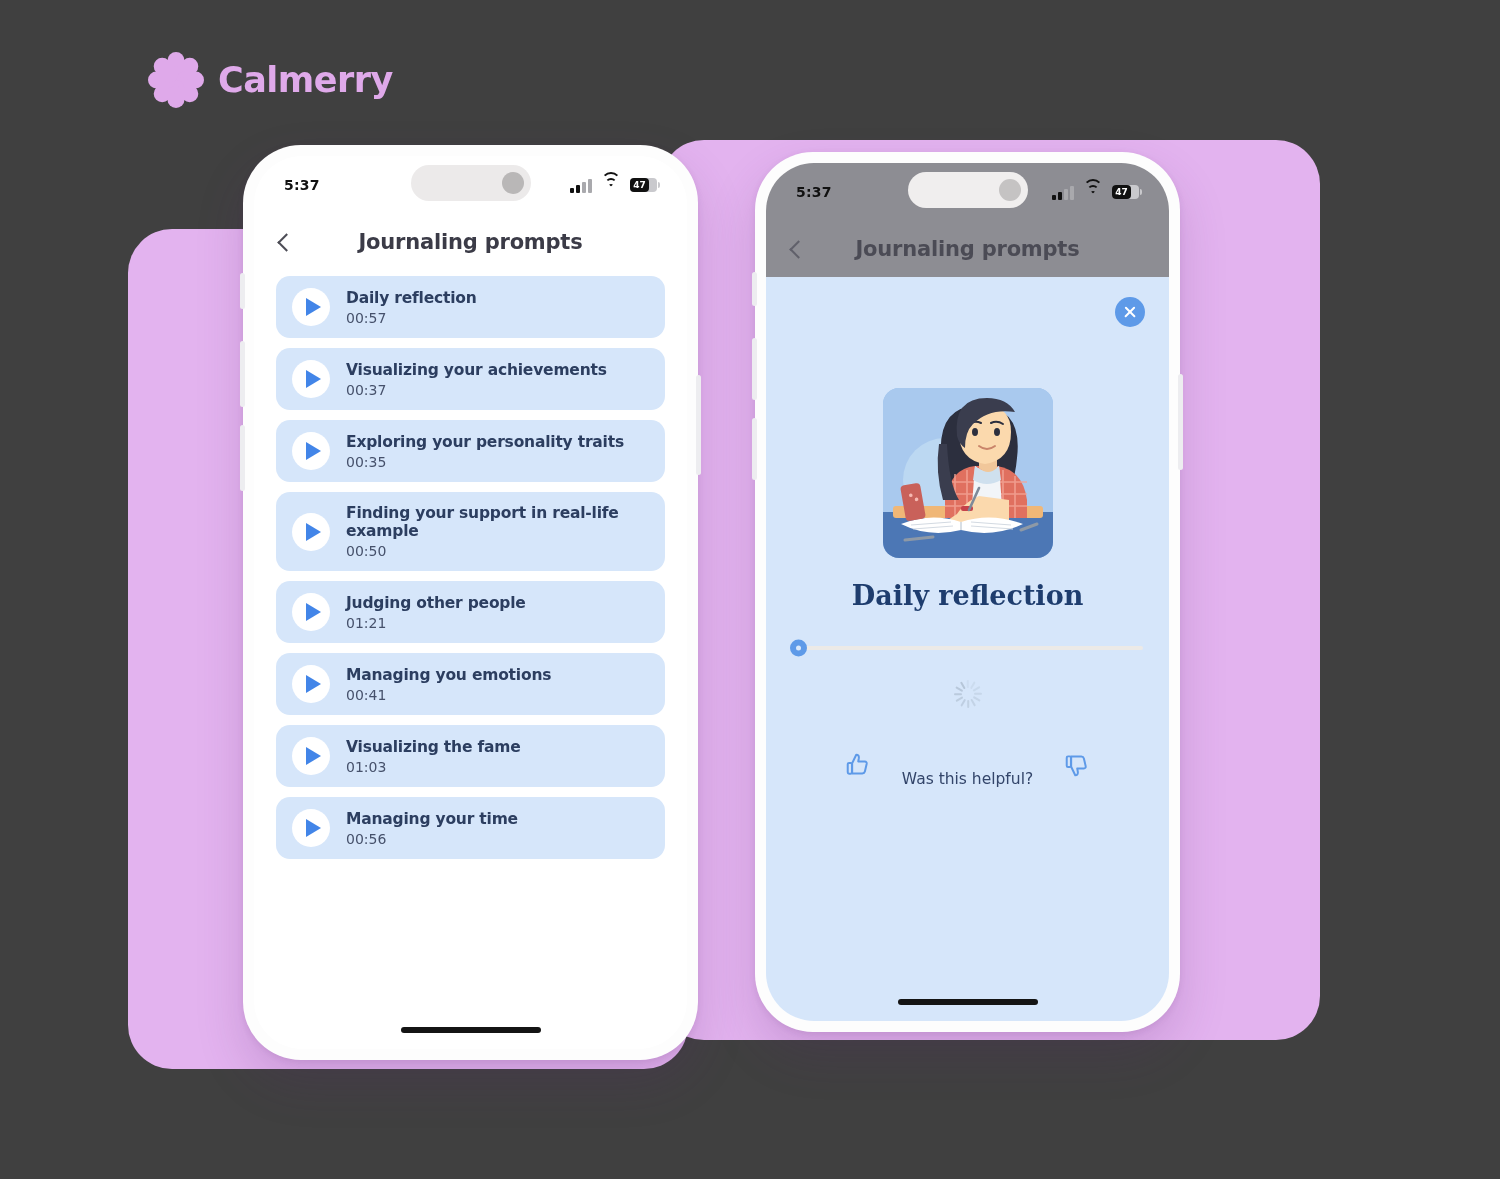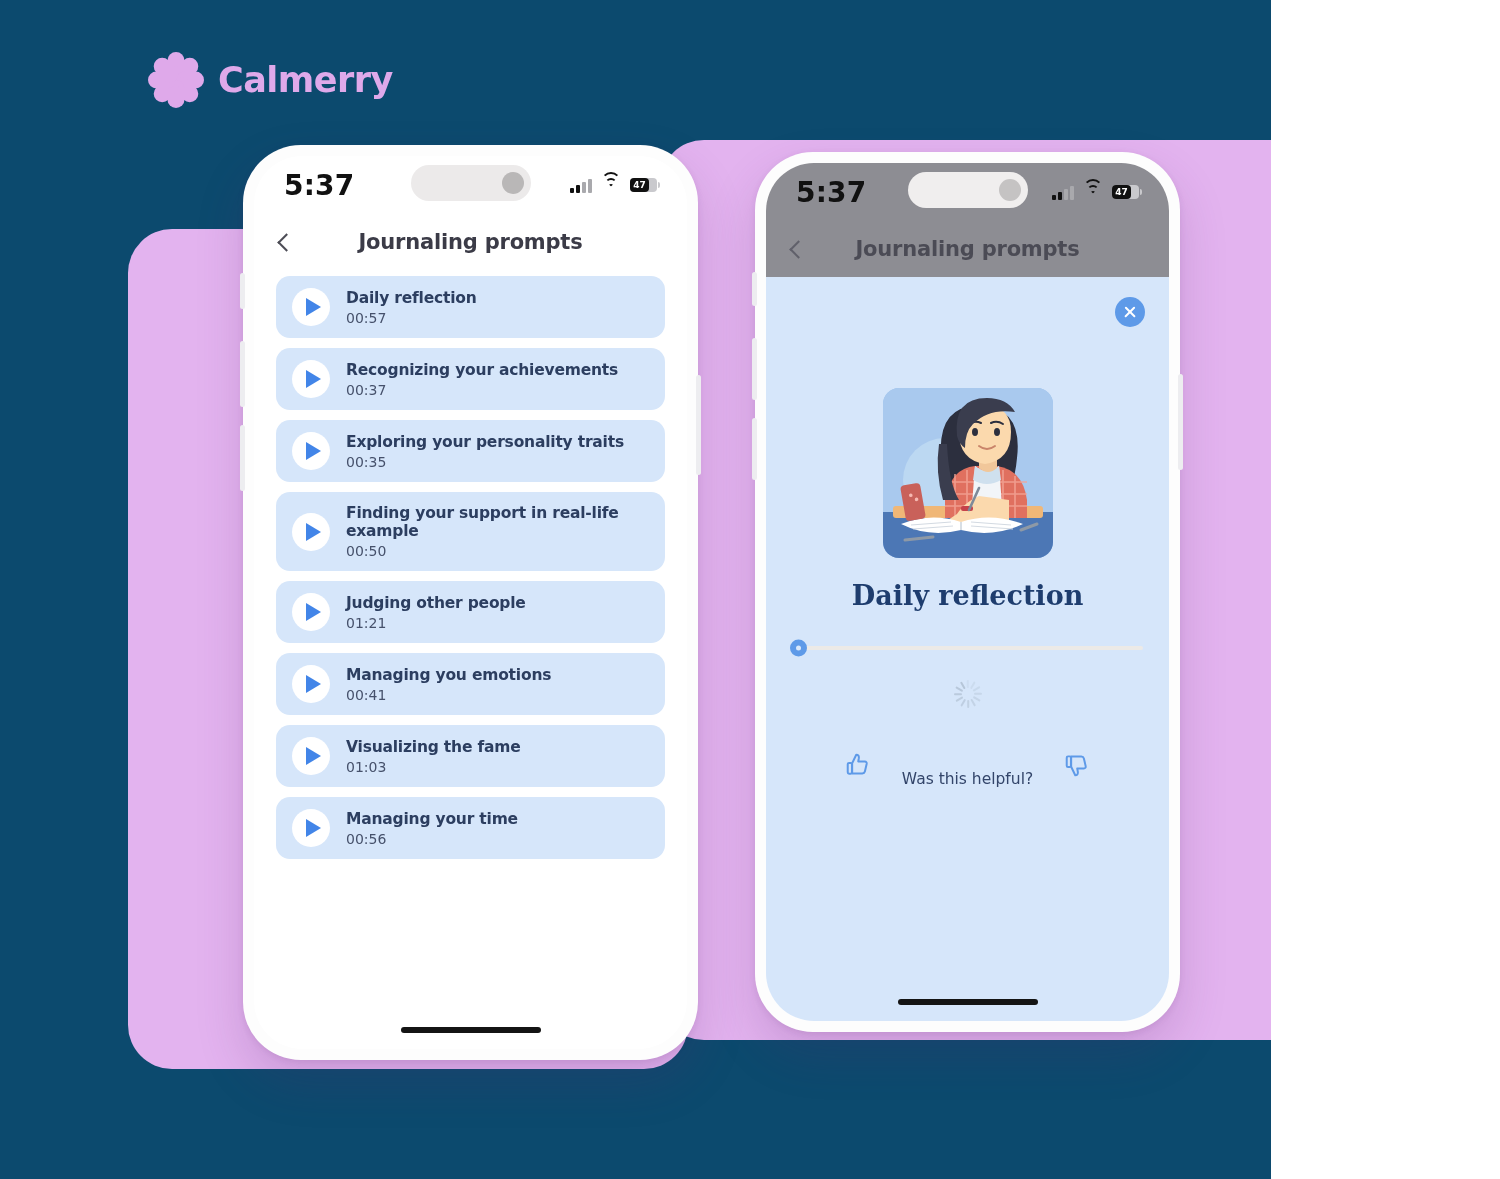--- a/index.html
+++ b/index.html
@@ -3,22 +3,22 @@
 <meta charset="utf-8">
 <style>
   * { box-sizing: border-box; margin: 0; padding: 0; }
   html, body {
     width: 1500px; height: 1179px;
     overflow: hidden;
     font-family: "Liberation Sans", sans-serif;
   }
   .stage {
     position: relative;
-    width: 1271px; height: 1179px;
-    background: #0c4a6e;
+    width: 1500px; height: 1179px;
+    background: #404040;
     overflow: hidden;
   }
 
   
   .brand {
     position: absolute; left: 148px; top: 52px;
     display: flex; align-items: center; gap: 14px;
   }
   .brand-mark { width: 56px; height: 56px; position: relative; }
   .brand-mark .petal {
@@ -74,21 +74,21 @@
   .phone-right .sb4 { right: -3px; top: 222px; width: 5px; height: 96px; }
 
   
   .statusbar {
     position: relative;
     height: 58px;
     display: flex; align-items: center;
     padding: 0 30px;
   }
   .status-time {
-    font-size: 28px; font-weight: bold; color: #111;
+    font-size: 14px; font-weight: bold; color: #111;
     letter-spacing: 0.2px;
     font-family: "DejaVu Sans", sans-serif;
   }
   .dyn-island {
     position: absolute; left: 50%; top: 9px;
     transform: translateX(-50%);
     width: 120px; height: 36px;
     background: #eceaea;
     border-radius: 20px;
     display: flex; align-items: center; justify-content: flex-end;
@@ -369,21 +369,21 @@
             <div class="prompt-meta">
               <div class="prompt-title">Daily reflection</div>
               <div class="prompt-dur">00:57</div>
             </div>
           </div>
           <div class="prompt-card">
             <div class="play-circle">
               <div class="play-tri"></div>
             </div>
             <div class="prompt-meta">
-              <div class="prompt-title">Recognizing your achievements</div>
+              <div class="prompt-title">Visualizing your achievements</div>
               <div class="prompt-dur">00:37</div>
             </div>
           </div>
           <div class="prompt-card">
             <div class="play-circle">
               <div class="play-tri"></div>
             </div>
             <div class="prompt-meta">
               <div class="prompt-title">Exploring your personality traits</div>
               <div class="prompt-dur">00:35</div>

